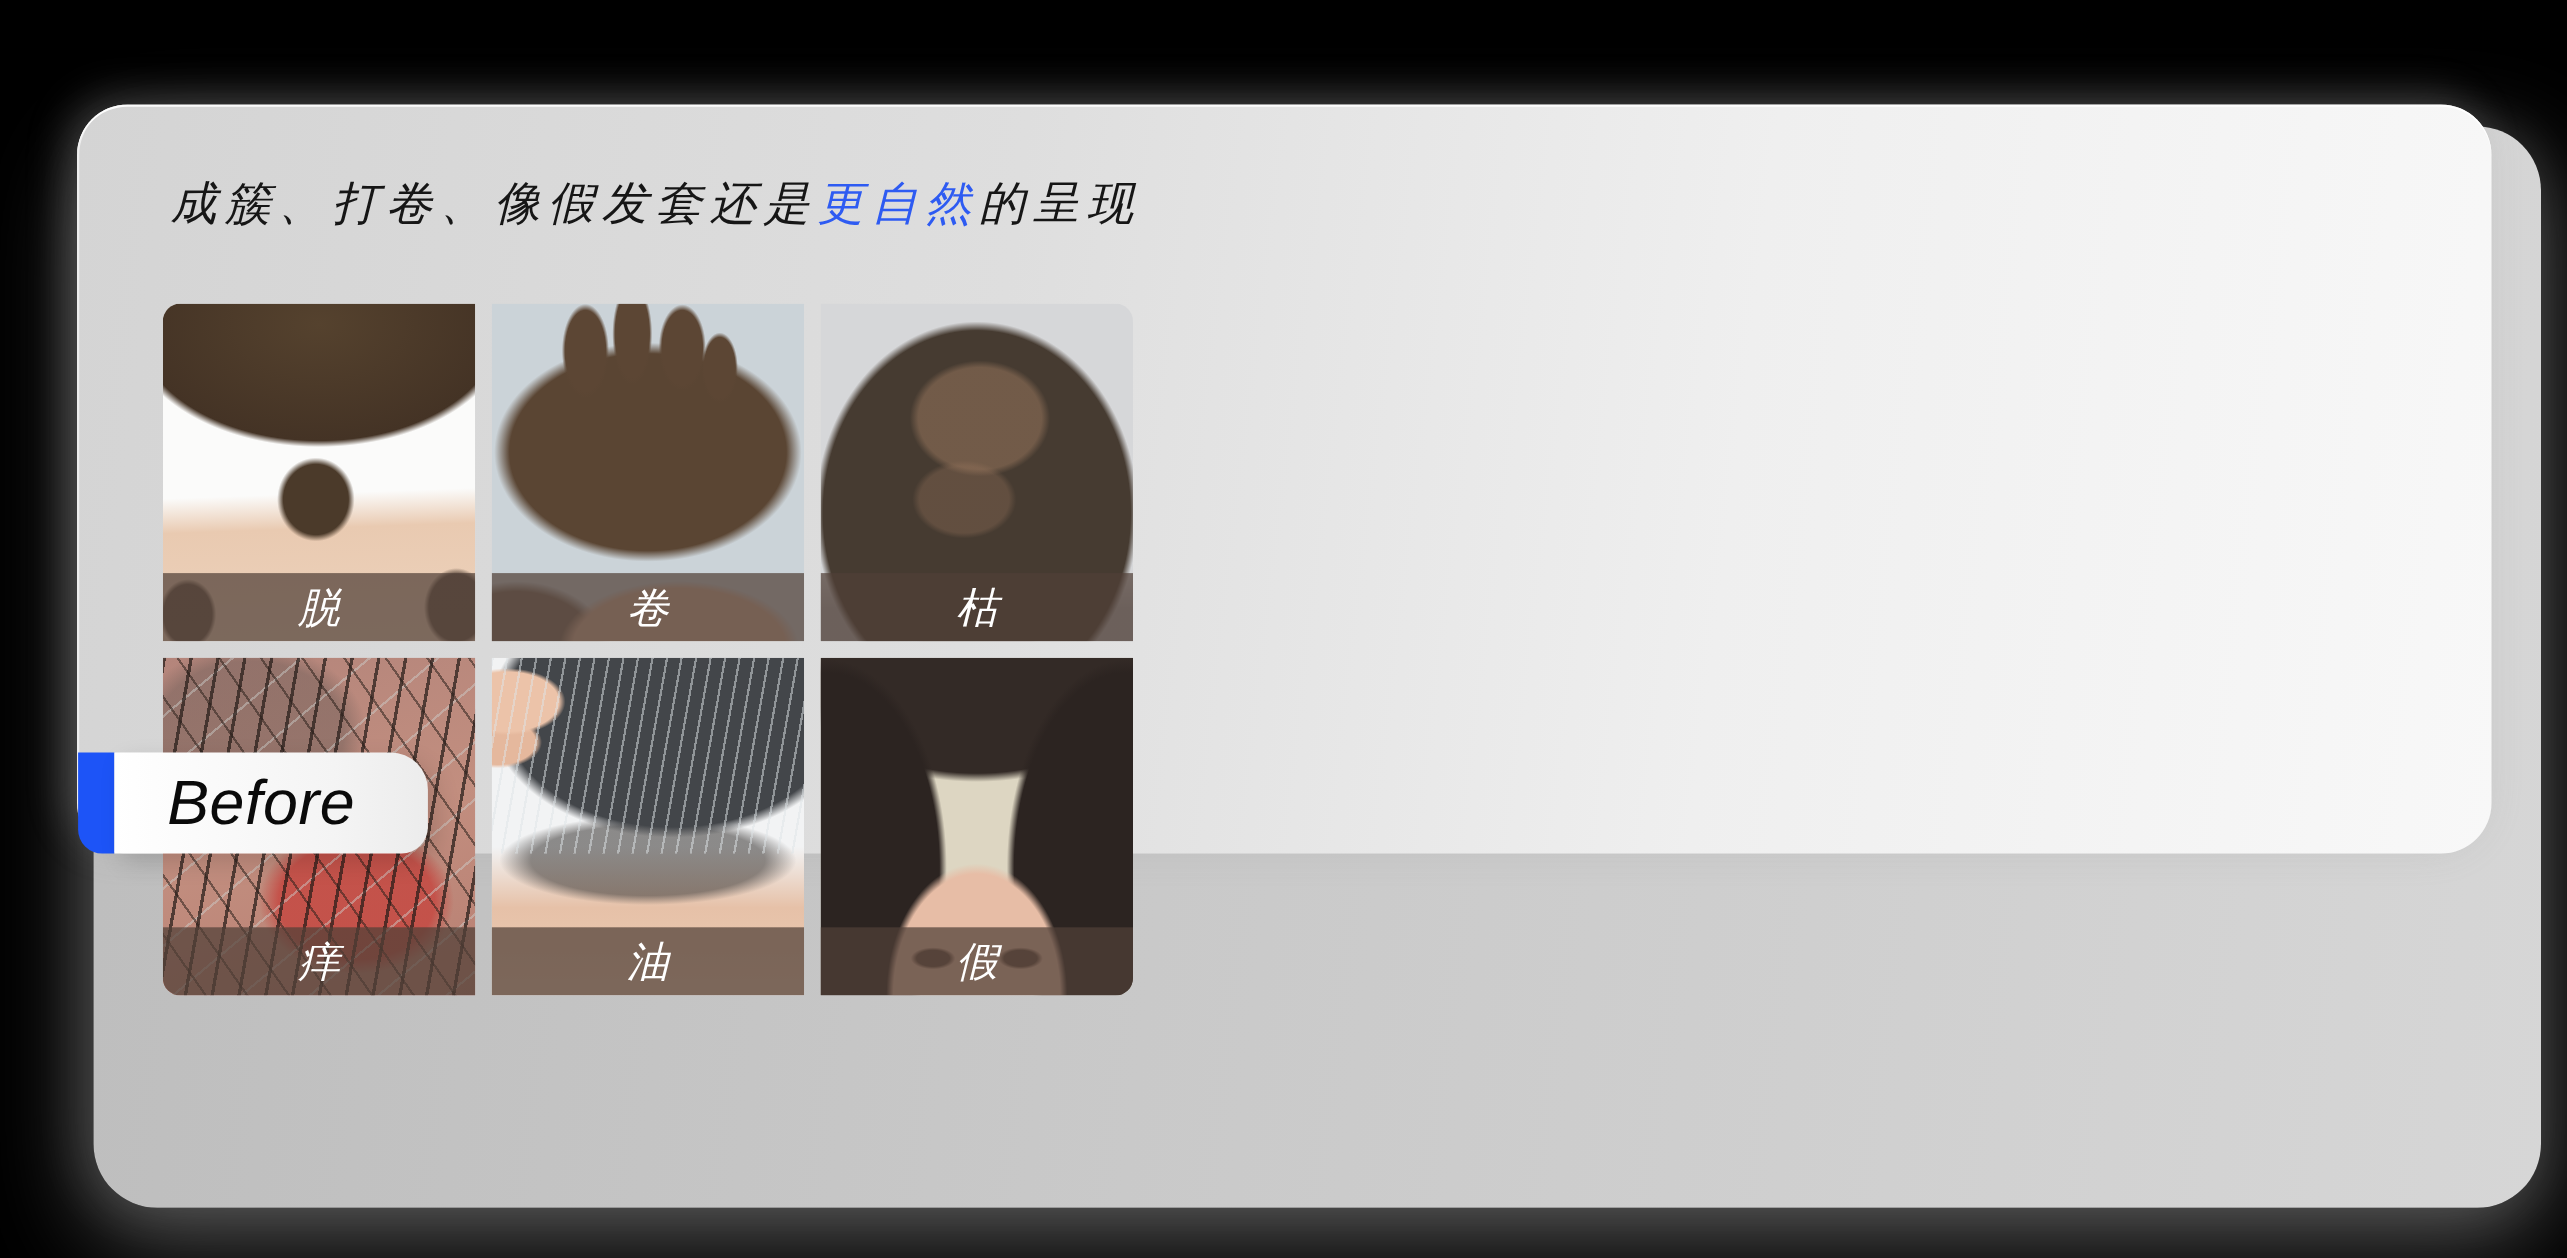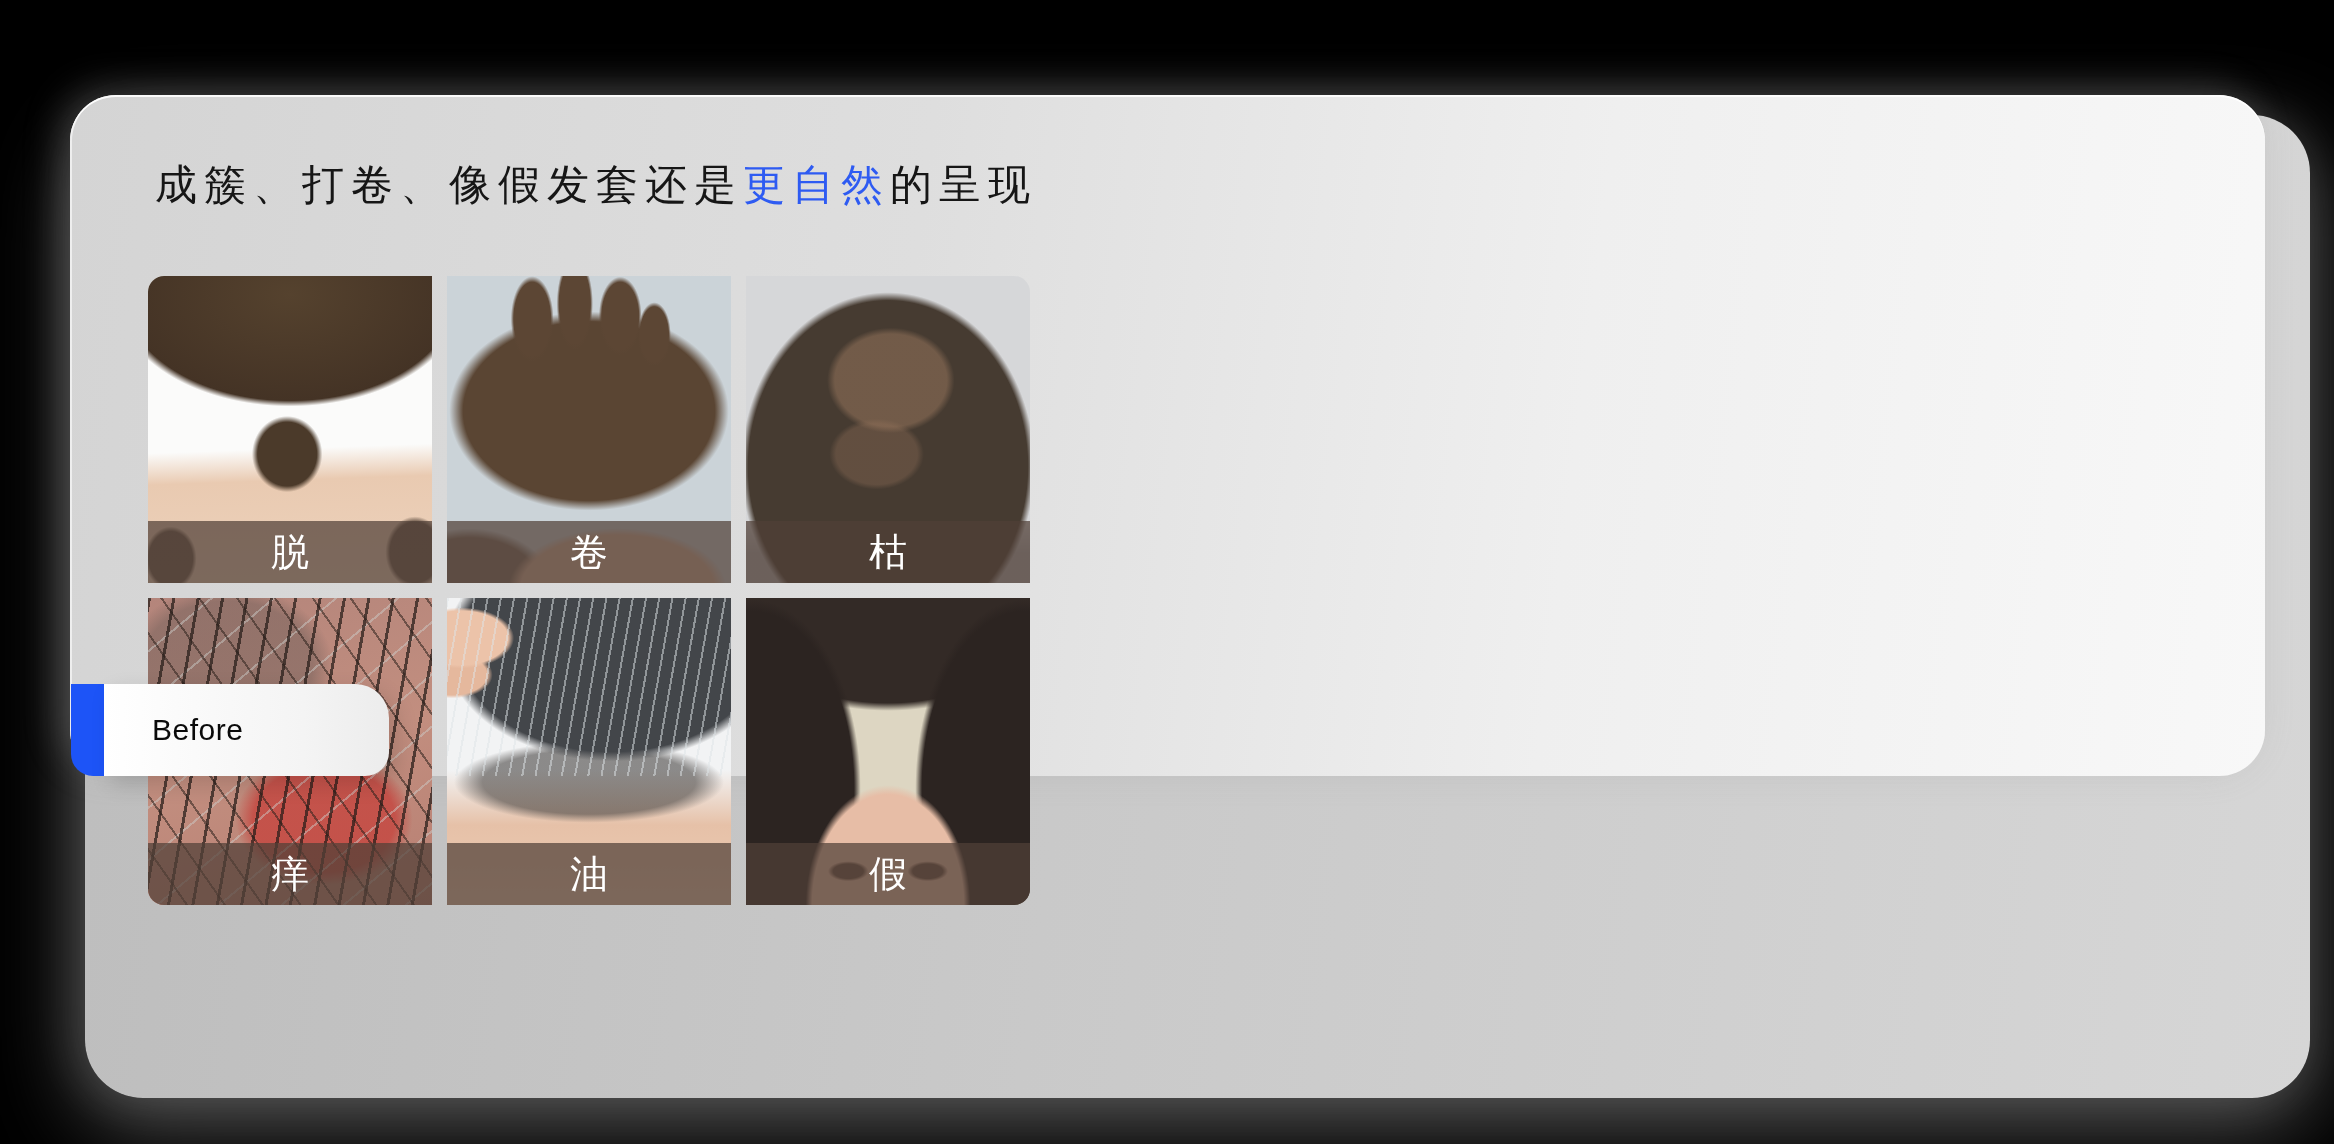--- a/index.html
+++ b/index.html
@@ -8,21 +8,21 @@
 
   
   .card-back{position:absolute;left:85px;top:115px;width:2225px;height:983px;border-radius:58px;
              background:linear-gradient(97deg,#bdbdbd 0%,#c9c9c9 45%,#d6d6d6 100%);
              box-shadow:0 26px 85px 8px rgba(175,175,175,.42), -8px 0 50px rgba(140,140,140,.25);}
 
   
   .card{position:absolute;left:70px;top:95px;width:2195px;height:681px;border-radius:46px;
         background:linear-gradient(97deg,#d4d4d4 0%,#dedede 38%,#efefef 68%,#f8f8f8 100%);
         box-shadow:-10px -8px 36px rgba(150,150,150,.30),
-                   inset 0 2px 0 rgba(255,255,255,.9), inset 2px 0 0 rgba(255,255,255,.6);}
+                   inset 0 2px 0 rgba(255,255,255,.9), inset 2px 0 0 rgba(255,255,255,.6);font-style:italic;}
 
   
   .title{position:absolute;left:85px;top:66px;margin:0;font-size:42px;font-weight:500;
          letter-spacing:7px;line-height:1.15;color:#161616;white-space:nowrap;}
   .title .hl{color:#2e5bf2;}
 
   
   .grid{position:absolute;left:78px;top:181px;width:882px;display:grid;
         grid-template-columns:repeat(3,284px);gap:15px;border-radius:16px;overflow:hidden;}
   .tile{position:relative;width:284px;height:307px;margin:0;overflow:hidden;}
@@ -80,21 +80,21 @@
       radial-gradient(60% 96% at 2% 62%, #2c2421 0 60%, transparent 64%),
       radial-gradient(60% 96% at 98% 62%, #2c2421 0 60%, transparent 64%),
       radial-gradient(92% 52% at 50% 4%, #332a26 0 58%, transparent 63%);}
 
   
   .before-tab{position:absolute;left:1px;bottom:0;height:92px;display:flex;cursor:pointer;}
   .tab-accent{width:33px;height:92px;background:#1d54f7;border-radius:0 0 0 22px;}
   .tab-label-box{width:237px;height:92px;background:linear-gradient(to right,#ffffff 0%,#f4f4f4 70%,#ececec 100%);
                  border-radius:0 34px 24px 0;box-shadow:8px 8px 22px rgba(0,0,0,.14);
                  display:flex;align-items:center;padding-left:48px;box-sizing:content-box;}
-  .tab-label-box span{font-size:30px;font-weight:500;color:#0a0a0a;letter-spacing:.5px;}
+  .tab-label-box span{font-size:57px;font-weight:500;color:#0a0a0a;letter-spacing:.5px;}
 </style>
 </head>
 <body>
 
 <div class="stage">
   <div class="card-back"></div>
 
   <div class="card">
 
     <h1 class="title"><span>成簇、打卷、像假发套还是</span><span class="hl">更自然</span><span>的呈现</span></h1>

